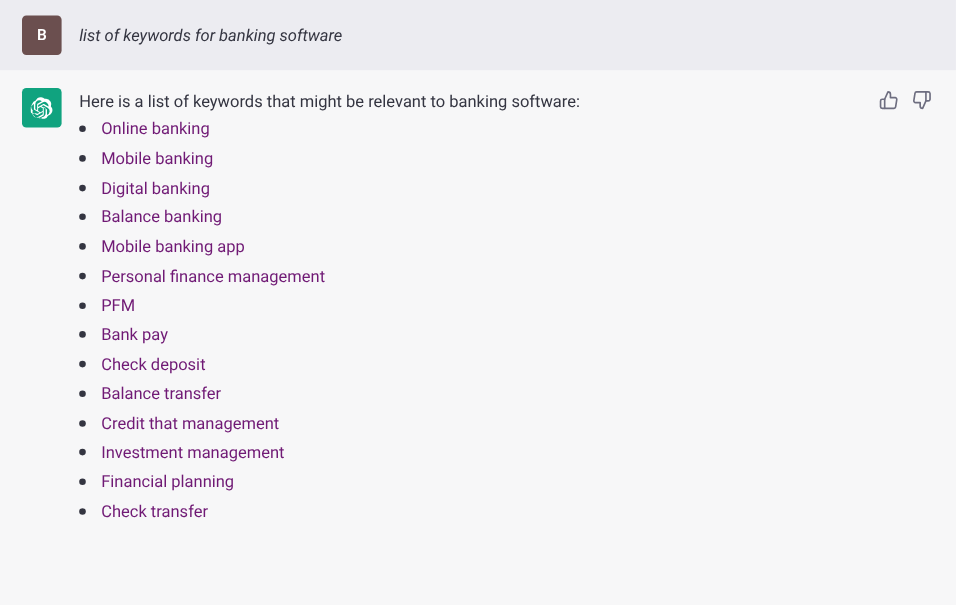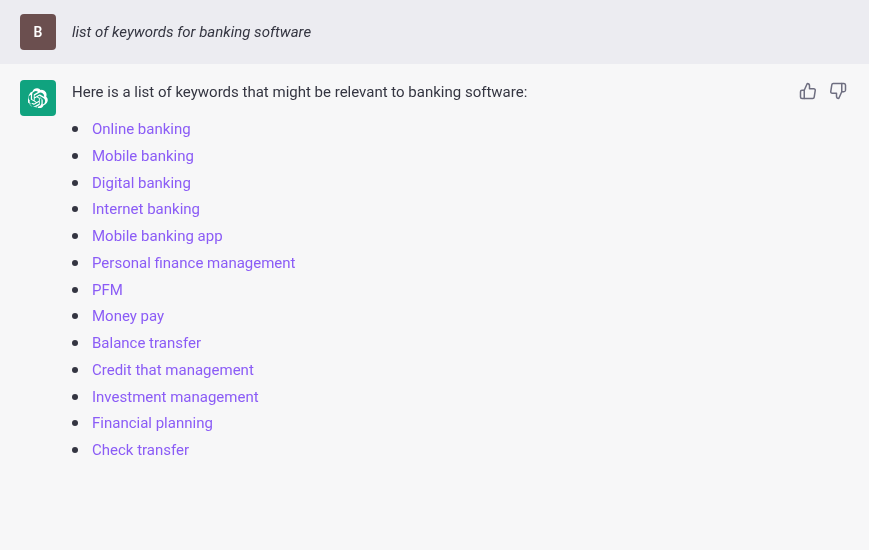--- a/index.html
+++ b/index.html
@@ -74,33 +74,33 @@
     }
 
     .assistant-content {
       flex: 1;
     }
 
     .assistant-intro {
       font-size: 15px;
       color: #343541;
       line-height: 1.6;
-      margin-bottom: 12px;
+      margin-bottom: 0;
     }
 
     .keywords-list {
       list-style: none;
       padding: 0;
     }
 
     .keywords-list li {
       display: flex;
       align-items: flex-start;
       font-size: 15px;
-      color: #8b5cf6;
+      color: #701a75;
       line-height: 1.65;
       padding: 1px 0;
     }
 
     .bullet {
       width: 6px;
       height: 6px;
       background-color: #343541;
       border-radius: 50%;
       margin-right: 14px;
@@ -158,37 +158,41 @@
         <li>
           <span class="bullet"></span>
           <span>Mobile banking</span>
         </li>
         <li>
           <span class="bullet"></span>
           <span>Digital banking</span>
         </li>
         <li>
           <span class="bullet"></span>
-          <span>Internet banking</span>
+          <span>Balance banking</span>
         </li>
         <li>
           <span class="bullet"></span>
           <span>Mobile banking app</span>
         </li>
         <li>
           <span class="bullet"></span>
           <span>Personal finance management</span>
         </li>
         <li>
           <span class="bullet"></span>
           <span>PFM</span>
         </li>
         <li>
           <span class="bullet"></span>
-          <span>Money pay</span>
+          <span>Bank pay</span>
+        </li>
+        <li>
+          <span class="bullet"></span>
+          <span>Check deposit</span>
         </li>
         <li>
           <span class="bullet"></span>
           <span>Balance transfer</span>
         </li>
         <li>
           <span class="bullet"></span>
           <span>Credit that management</span>
         </li>
         <li>

